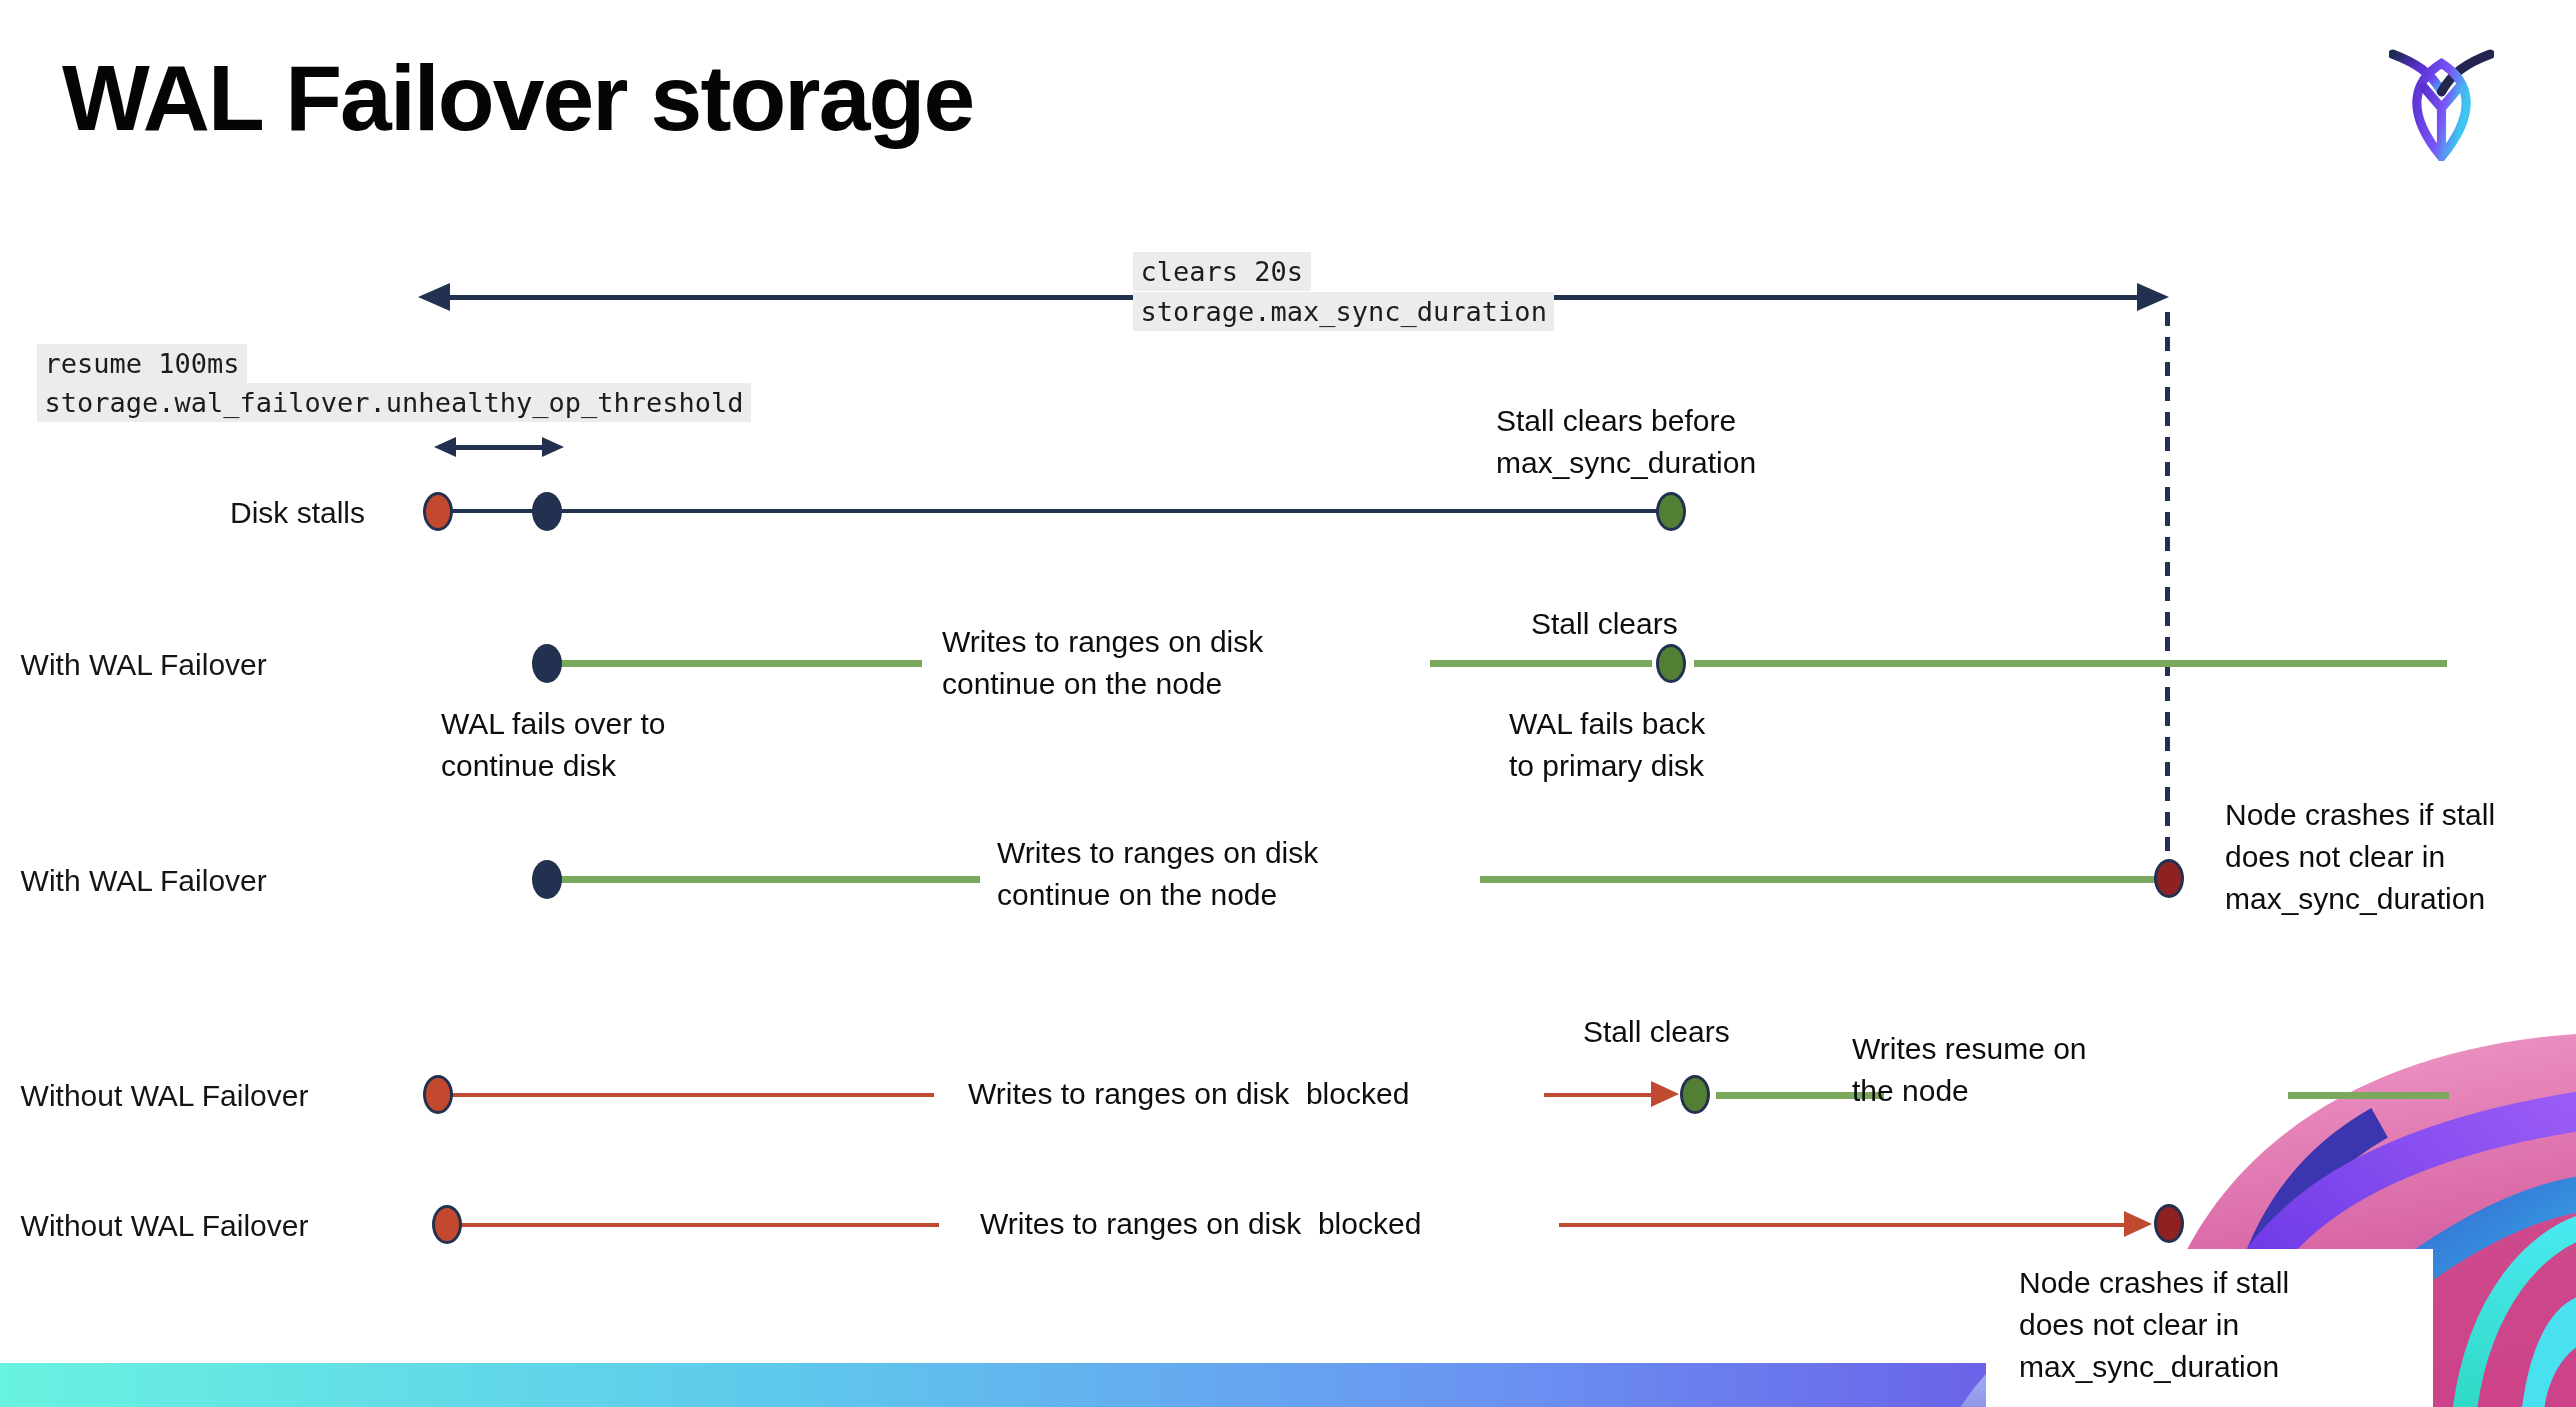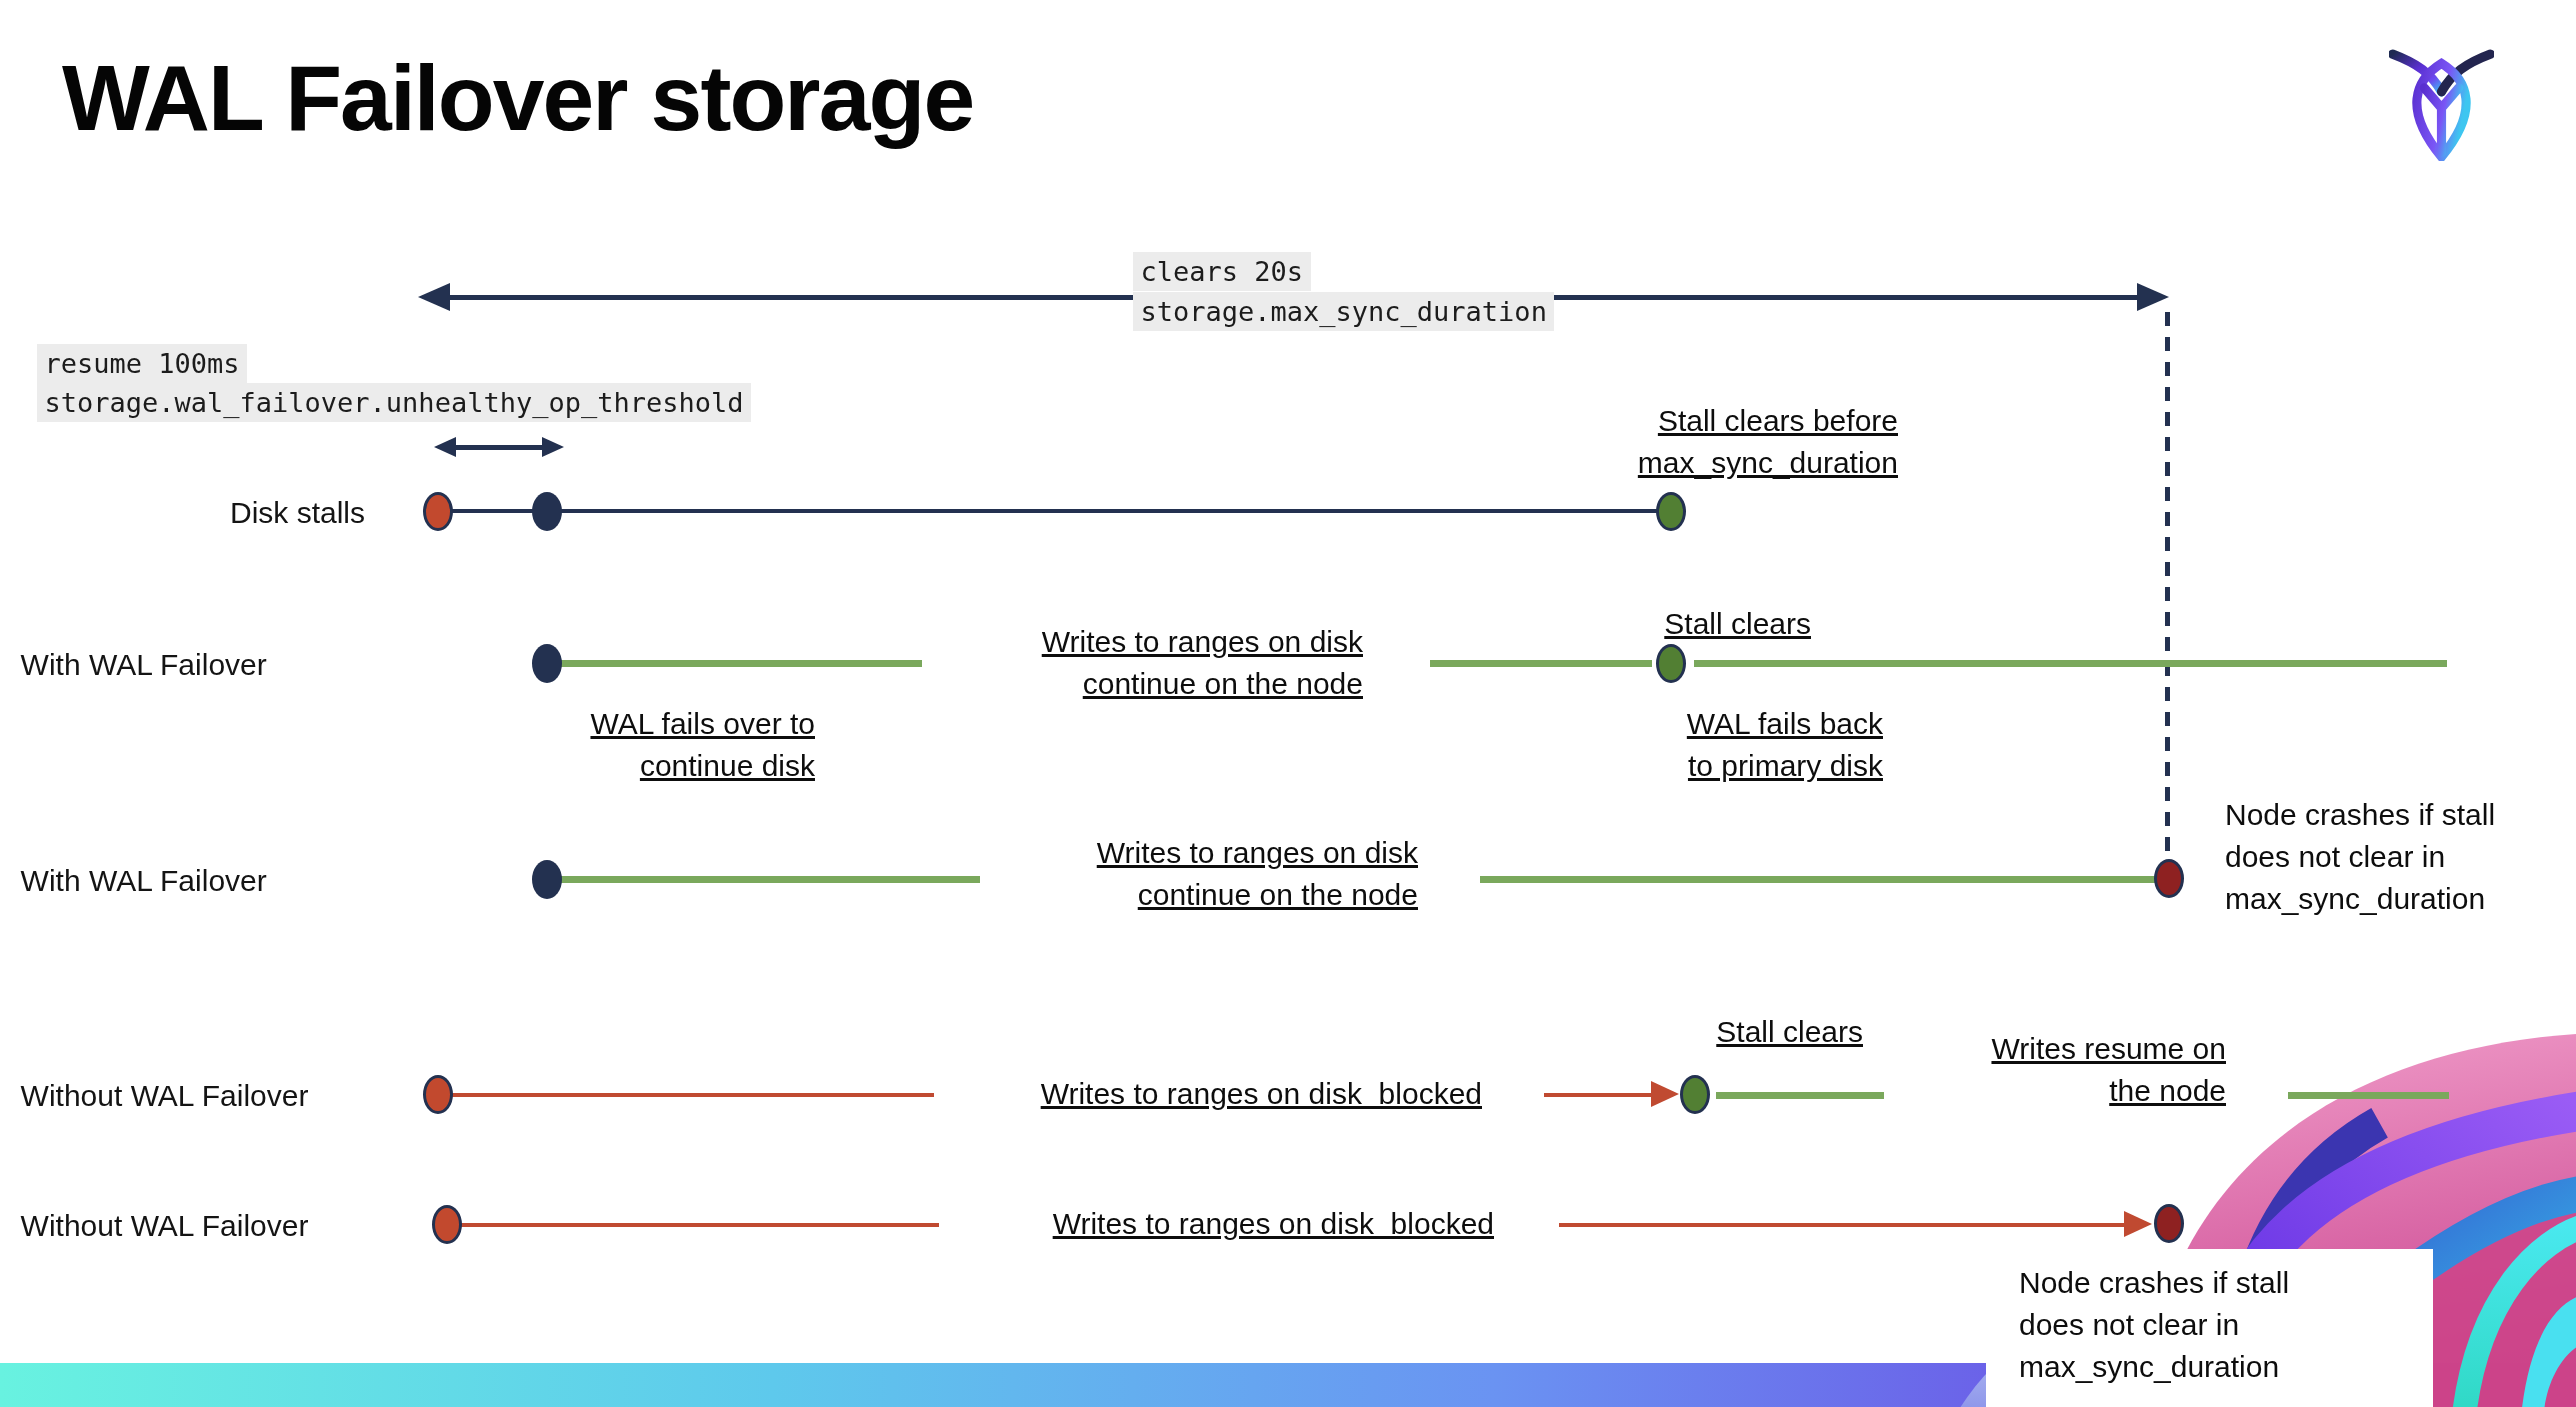--- a/index.html
+++ b/index.html
@@ -22,21 +22,21 @@
   
   .chip{
     font-family:"DejaVu Sans Mono","Liberation Mono",monospace;
     font-size:27px;line-height:37px;background:var(--code-bg);color:#1c1c1c;
     padding:0.9px 7.5px;display:inline-block;white-space:pre;z-index:4;
   }
   
   .note{
     font-size:30px;line-height:42px;color:#0d0d0d;white-space:pre-line;z-index:3;
   }
-  .center{text-align:right;text-decoration:underline;}
+  .center{text-align:left;}
   .rowlabel{font-size:30px;line-height:37px;z-index:3;white-space:nowrap;}
   
   .hline{height:3.7px;z-index:2;}
   .navy-l{background:var(--navy);}
   .green-l{background:var(--green-line);height:6.5px;}
   .red-l{background:var(--red-line);}
   .tri{width:0;height:0;z-index:2;}
   .tri-right{border-top:14px solid transparent;border-bottom:14px solid transparent;border-left:32px solid var(--navy);}
   .tri-left {border-top:14px solid transparent;border-bottom:14px solid transparent;border-right:32px solid var(--navy);}
   .tri-right-sm{border-top:10.3px solid transparent;border-bottom:10.3px solid transparent;border-left:22.4px solid var(--navy);}

